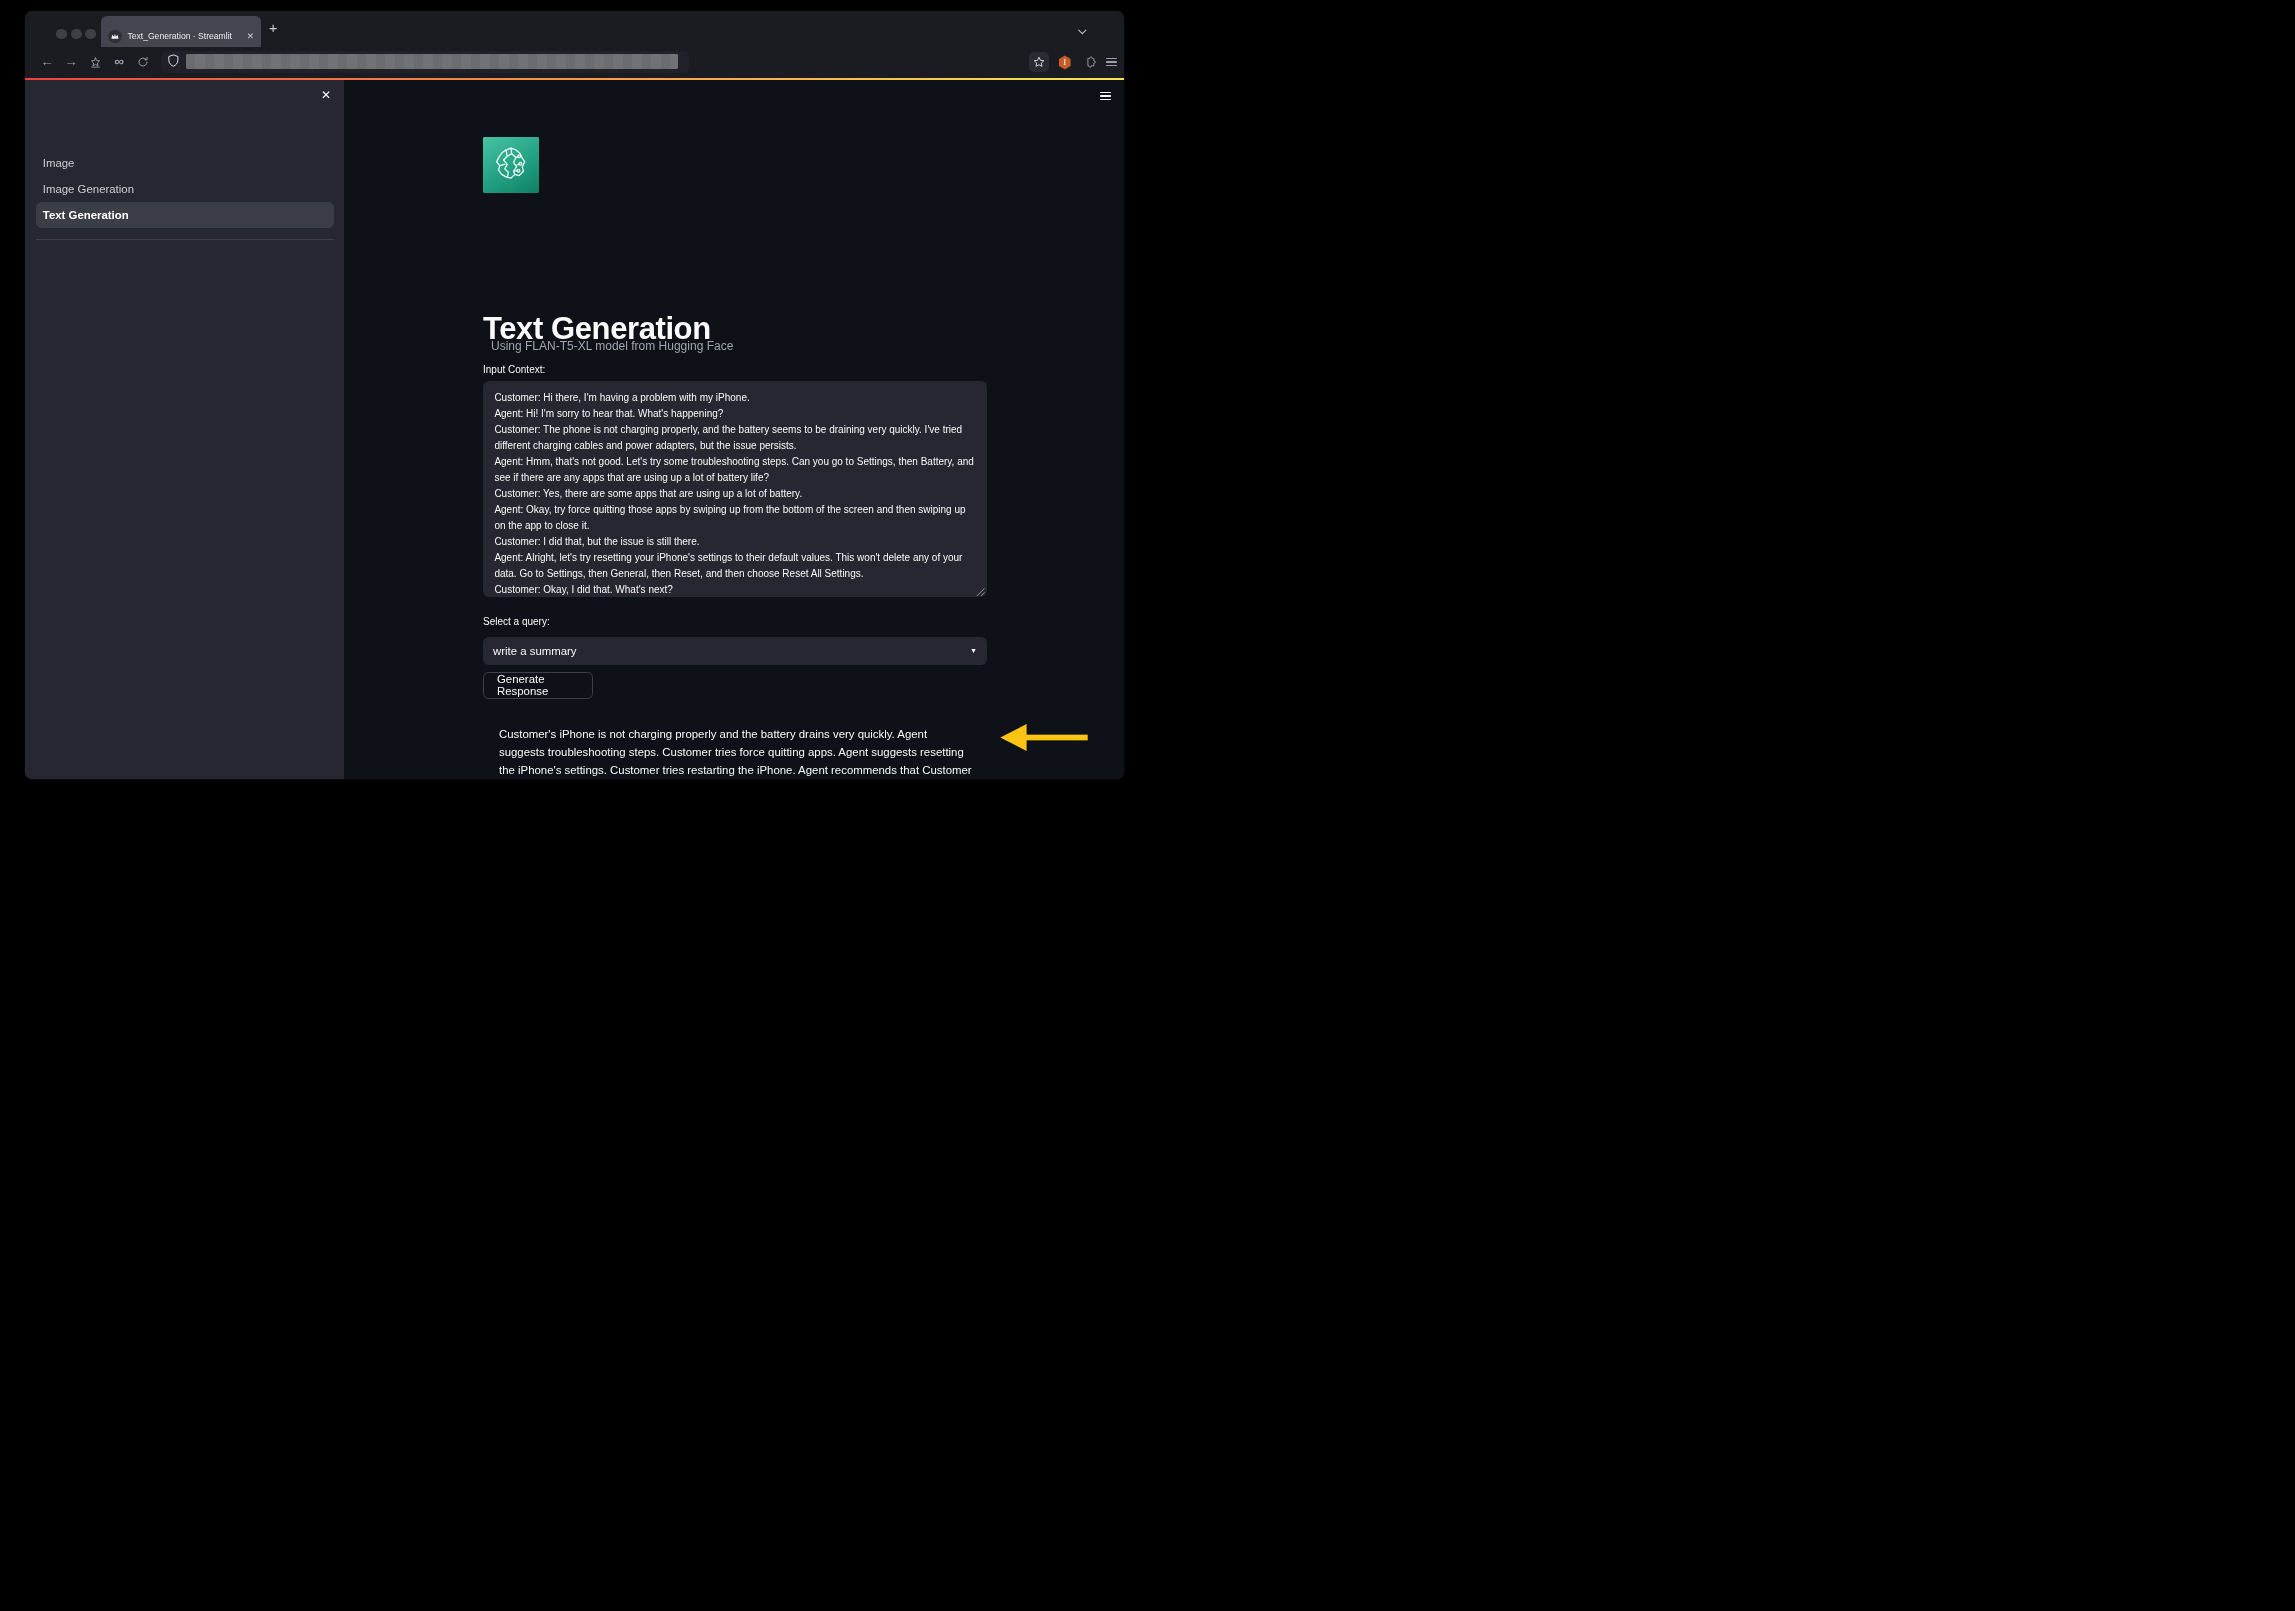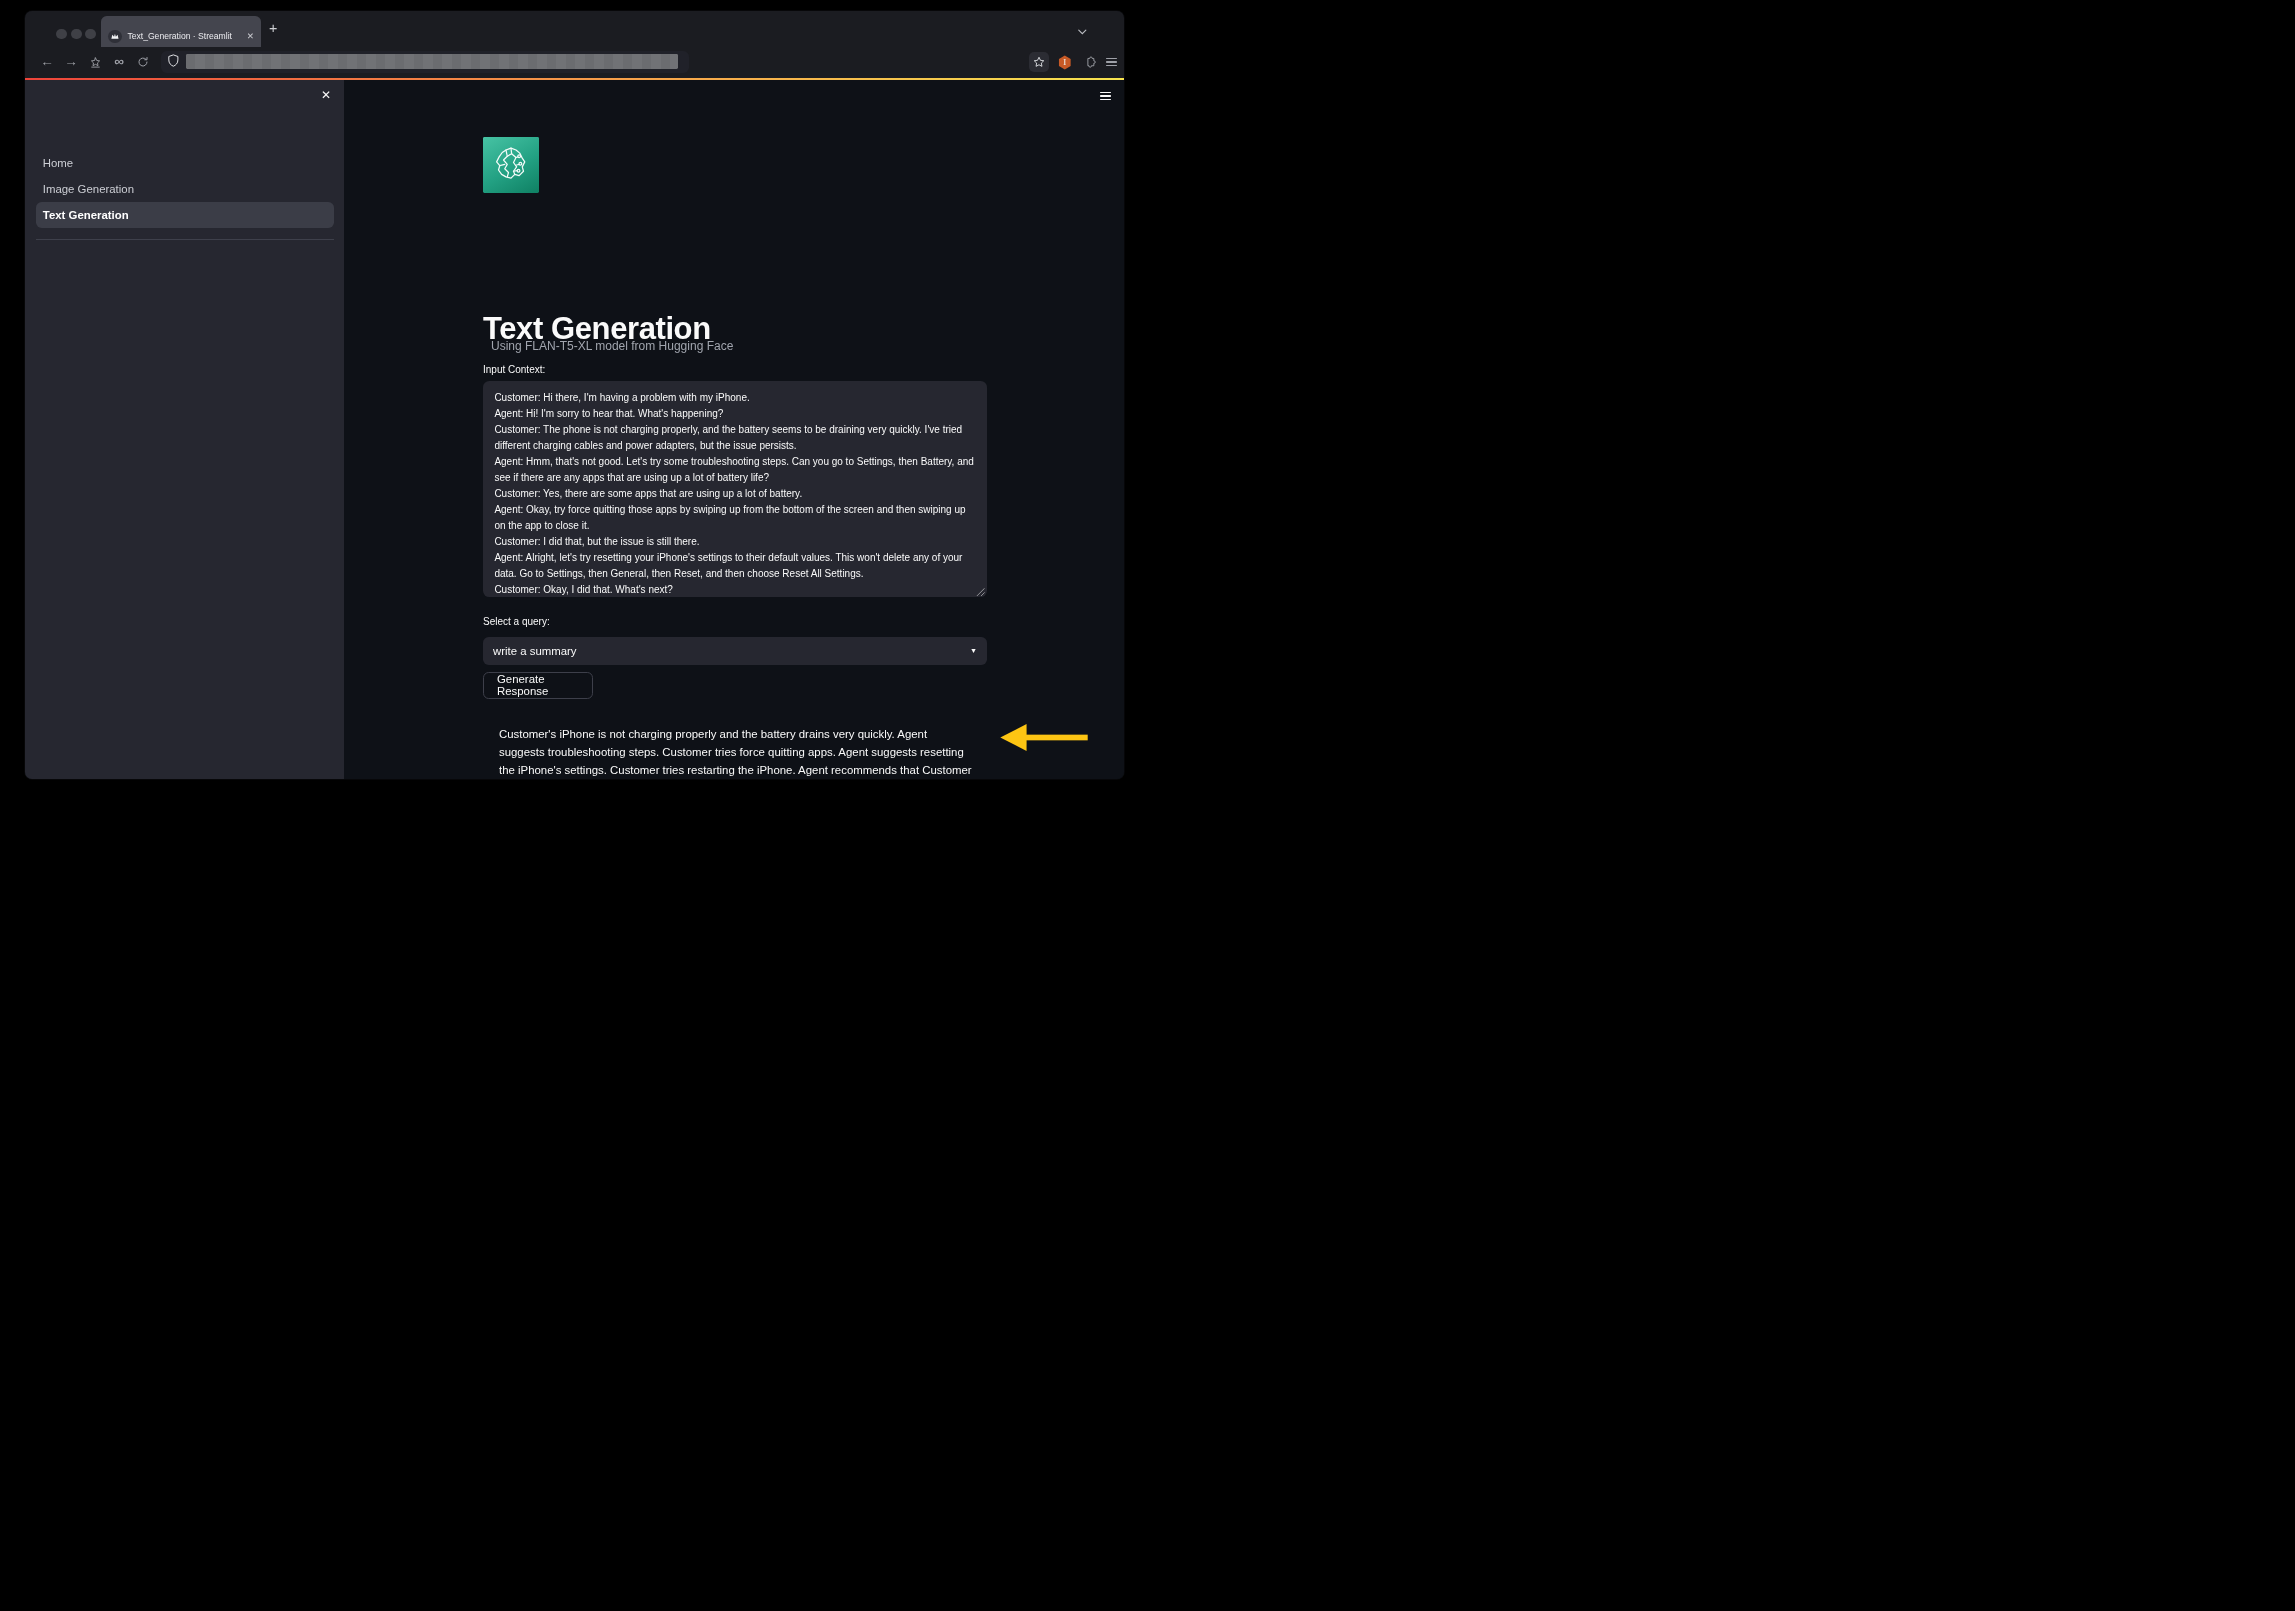--- a/index.html
+++ b/index.html
@@ -139,21 +139,21 @@
     </div>
   </div>
 
   <div class="decoration"></div>
 
   <div class="app">
 
     <aside class="sidebar">
       <span class="sb-close">✕</span>
       <nav class="nav">
-        <div class="nav-item">Home</div>
+        <div class="nav-item">Image</div>
         <div class="nav-item">Image Generation</div>
         <div class="nav-item active">Text Generation</div>
       </nav>
       <div class="divider"></div>
     </aside>
 
     <main class="main">
       <span class="app-burger">
           <i></i>
           <i></i>

